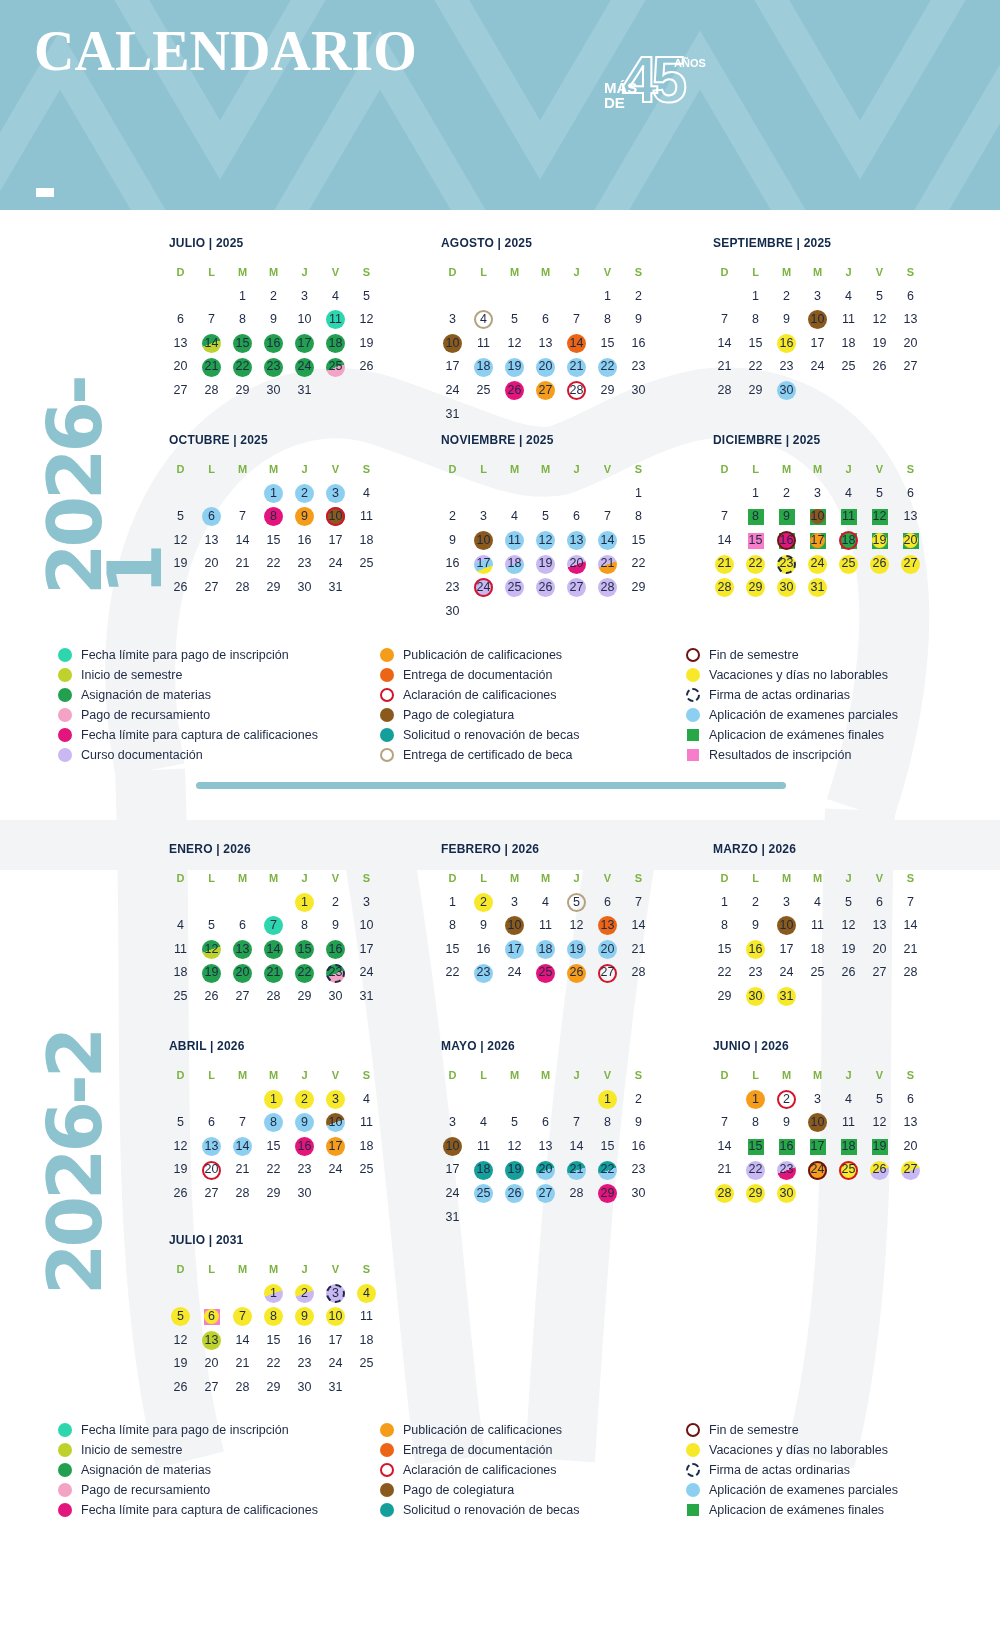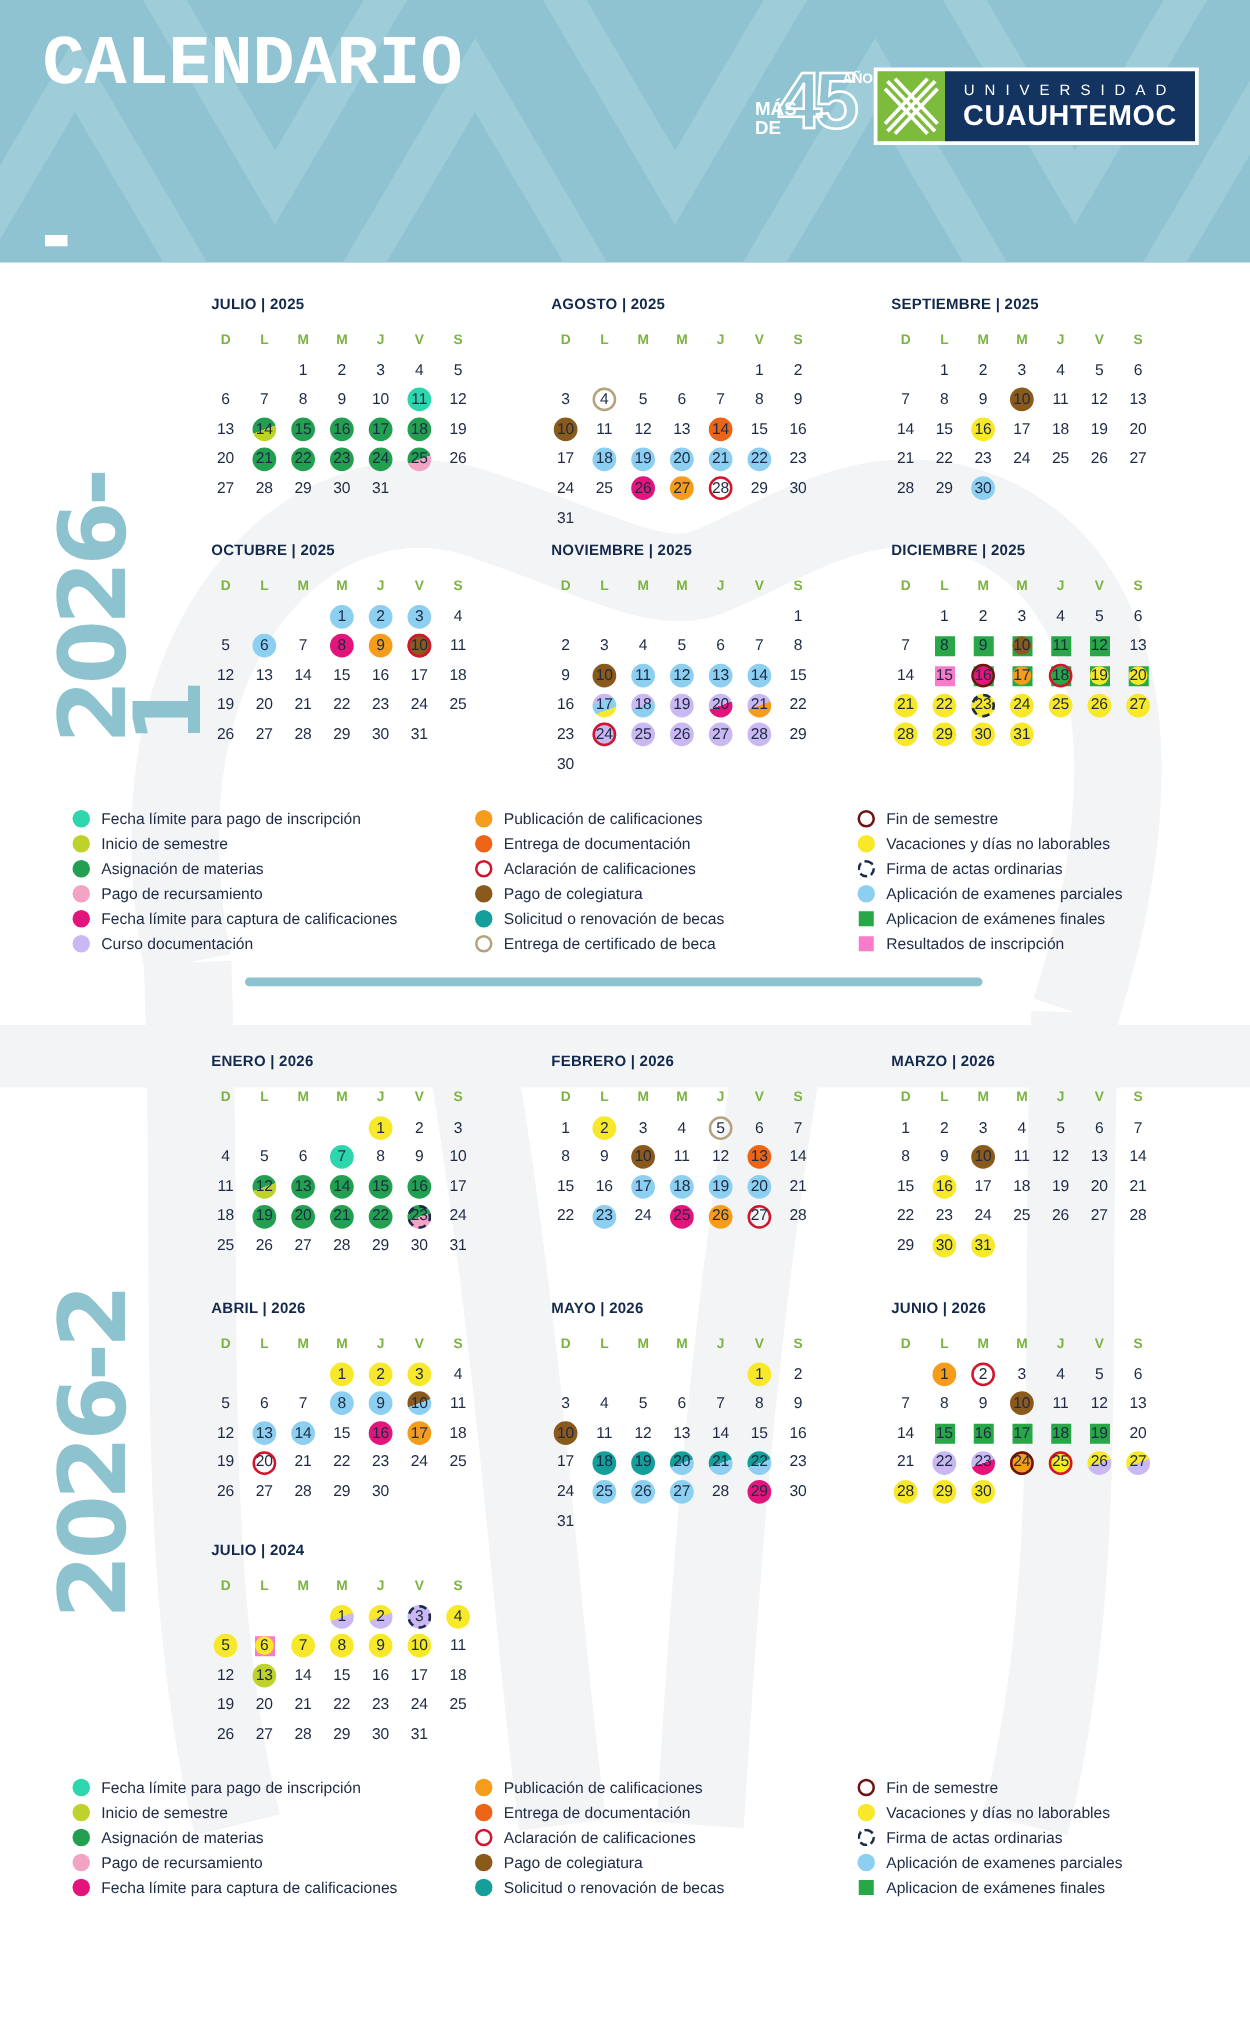--- a/index.html
+++ b/index.html
@@ -6,21 +6,21 @@
   html, body { width: 1000px; height: 1635px; background: #ffffff; overflow: hidden; }
   body { font-family: "Liberation Sans", "DejaVu Sans", sans-serif; color: #1e2a44; position: relative; }
 
   
   .header {
     position: absolute; left: 0; top: 0; width: 1000px; height: 210px;
     background: #8fc3d2; overflow: hidden;
   }
   .header .pattern { position: absolute; inset: 0; }
   .title-block { position: absolute; left: 34px; top: 22px; color: #fff; }
-  .title-1 { font-family: Liberation Mono, monospace; font-weight: 900; font-size: 56px; line-height: 58px; letter-spacing: 0px; font-weight: bold; }
+  .title-1 { font-family: Liberation Serif, serif; font-weight: 900; font-size: 56px; line-height: 58px; letter-spacing: 0px; font-weight: bold; }
   .title-2, .title-3 { font-family: "Liberation Sans", sans-serif; font-weight: 300; font-size: 50px; line-height: 52px; letter-spacing: 4px; -webkit-text-stroke: 0px; font-weight: normal; }
   .title-mark { position: absolute; left: 36px; top: 188px; width: 18px; height: 9px; background: #fff; }
 
   .logo-block { position: absolute; left: 604px; top: 52px; width: 360px; height: 110px; color: #fff; }
   .years { position: absolute; left: 0; top: 0; width: 86px; height: 66px; }
   .years .mas { position: absolute; left: 0; top: 30px; font-size: 15px; font-weight: bold; line-height: 11px; }
   .years .de { position: absolute; left: 0; top: 43px; font-size: 15px; font-weight: bold; line-height: 15px; }
   .years .num { position: absolute; left: 18px; top: -6px; font-size: 64px; font-weight: bold; line-height: 68px; letter-spacing: -6px; color: transparent; -webkit-text-stroke: 2px #fff; }
   .years .anos { position: absolute; left: 70px; top: 4px; font-size: 11px; font-weight: bold; line-height: 14px; width: 10px; text-align: center; }
   .uni-box { position: absolute; left: 95px; top: 2px; width: 260px; height: 62px; background: #fff; padding: 3px; }
@@ -85,40 +85,20 @@
     <div class="title-1">CALENDARIO</div>
   </div>
   <div class="title-mark"></div>
 
   <div class="logo-block">
     <div class="years">
       <span class="mas">MÁS</span>
       <span class="de">DE</span>
       <span class="num">45</span>
       <span class="anos">AÑOS</span>
-    </div>
-    <div class="uni-box">
-      <div class="uni-inner">
-        <div class="uni-emblem">
-          <svg width="54" height="56" viewBox="0 0 54 56">
-            <g stroke="#fff" stroke-width="3" fill="none">
-              <path d="M8 8 L46 48"></path>
-                <path d="M14 6 L48 42"></path>
-                <path d="M6 14 L40 50"></path>
-              <path d="M46 8 L8 48"></path>
-                <path d="M40 6 L6 42"></path>
-                <path d="M48 14 L14 50"></path>
-            </g>
-          </svg>
-        </div>
-        <div class="uni-name">
-          <div class="uni-top">UNIVERSIDAD</div>
-          <div class="uni-bottom">CUAUHTEMOC</div>
-        </div>
-      </div>
     </div>
   </div>
 </div>
 
 <svg class="watermark" viewBox="0 0 1000 1425" width="1000" height="1425">
   <g fill="none" stroke="#f3f4f5" stroke-width="70">
     <path d="M150 560 C100 300 250 160 380 200 C470 230 520 260 560 250 C620 230 700 160 800 210 C930 280 900 480 860 600"></path>
     <path d="M150 560 C160 800 140 1050 190 1250"></path>
     <path d="M860 600 C850 850 870 1050 820 1250"></path>
     <path d="M380 650 C420 900 430 1100 450 1250"></path>
@@ -675,21 +655,21 @@
       <div class="day"><span class="mk" style="background: rgb(245, 157, 26);"></span><span class="mk ring" style="border-color: rgb(110, 18, 18);"></span><span class="num">24</span></div>
       <div class="day"><span class="mk" style="background: rgb(247, 233, 42);"></span><span class="mk ring" style="border-color: rgb(211, 21, 44);"></span><span class="num">25</span></div>
       <div class="day"><span class="mk" style="background: linear-gradient(160deg, rgb(247, 233, 42) 0%, rgb(247, 233, 42) 50%, rgb(201, 184, 242) 50%, rgb(201, 184, 242) 100%);"></span><span class="num">26</span></div>
       <div class="day"><span class="mk" style="background: linear-gradient(160deg, rgb(247, 233, 42) 0%, rgb(247, 233, 42) 50%, rgb(201, 184, 242) 50%, rgb(201, 184, 242) 100%);"></span><span class="num">27</span></div>
       <div class="day"><span class="mk" style="background: rgb(247, 233, 42);"></span><span class="num">28</span></div>
       <div class="day"><span class="mk" style="background: rgb(247, 233, 42);"></span><span class="num">29</span></div>
       <div class="day"><span class="mk" style="background: rgb(247, 233, 42);"></span><span class="num">30</span></div>
     </div>
   </div>
 <div class="month" style="left:165px;top:1231px;">
-    <div class="month-title">JULIO | 2024</div>
+    <div class="month-title">JULIO | 2031</div>
     <div class="grid">
       <div class="dow">D</div>
       <div class="dow">L</div>
       <div class="dow">M</div>
       <div class="dow">M</div>
       <div class="dow">J</div>
       <div class="dow">V</div>
       <div class="dow">S</div>
       <div class="day"></div>
       <div class="day"></div>

